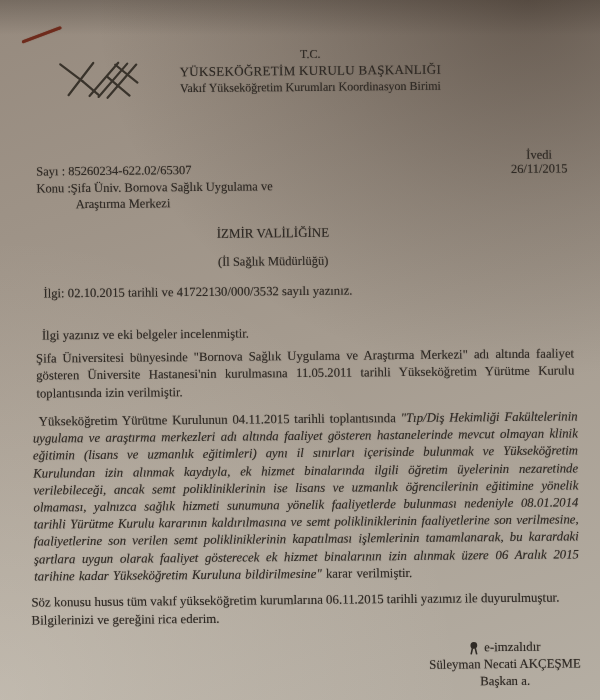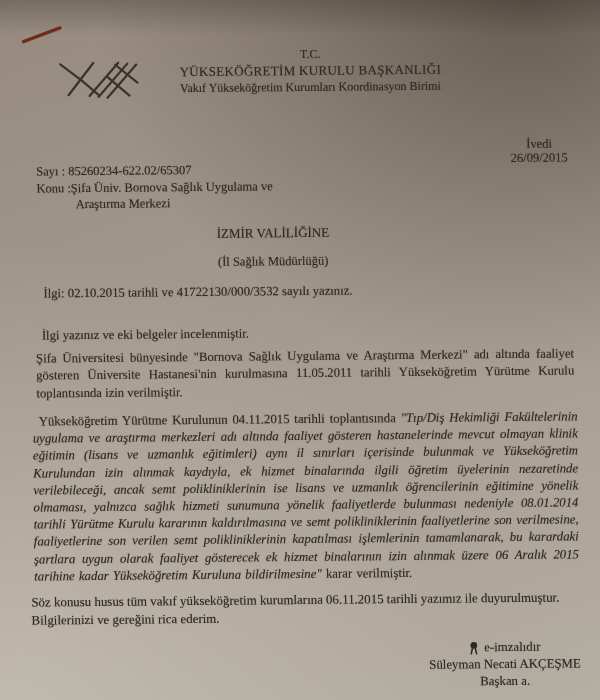--- a/index.html
+++ b/index.html
@@ -29,21 +29,21 @@
 
   .letterhead{top:47px;left:158px;width:310px;}
   .letterhead .org{font-size:13px;letter-spacing:0.3px;margin-top:1px;}
   .letterhead .unit{font-size:12px;margin-top:1px;}
 
   .logo{top:55px;left:58px;}
   .pen-mark{top:38px;left:25px;width:42px;height:3px;background:#6e2b1c;
     transform:rotate(-20deg);transform-origin:left center;border-radius:2px;
     box-shadow:0 0 1px rgba(110,43,28,0.8);}
 
-  .urgency{top:139px;left:500px;width:82px;font-size:12.5px;line-height:14px;}
+  .urgency{top:150px;left:500px;width:82px;font-size:12.5px;line-height:14px;}
   .refblock{top:161px;left:38px;font-size:12.5px;line-height:16.5px;}
   .refblock .indent{padding-left:39px;}
 
   .recipient{top:225px;left:124px;width:300px;font-size:13px;}
   .recipient .sub{margin-top:13px;font-size:12.5px;}
 
   .ilgi{top:284px;left:44px;font-size:12.7px;}
   .p1{top:325px;left:42px;font-size:12.7px;}
   .p2{top:348px;left:36px;width:538px;}
   .p3{top:411px;left:32px;width:545px;text-indent:6px;font-size:12.8px;line-height:17.2px;word-spacing:1px;}
@@ -73,21 +73,21 @@
   </div>
 
   <div class="abs letterhead c">
     <div class="small">T.C.</div>
     <div class="org">YÜKSEKÖĞRETİM KURULU BAŞKANLIĞI</div>
     <div class="unit">Vakıf Yükseköğretim Kurumları Koordinasyon Birimi</div>
   </div>
 
   <div class="abs urgency c">
     <div>İvedi</div>
-    <div>26/09/2015</div>
+    <div>26/11/2015</div>
   </div>
 
   <div class="abs refblock">
     <div><b>Sayı :</b><span> 85260234-622.02/65307</span></div>
     <div><b>Konu :</b><span>Şifa Üniv. Bornova Sağlık Uygulama ve</span></div>
     <div class="indent">Araştırma Merkezi</div>
   </div>
 
   <div class="abs recipient c">
     <div>İZMİR VALİLİĞİNE</div>

